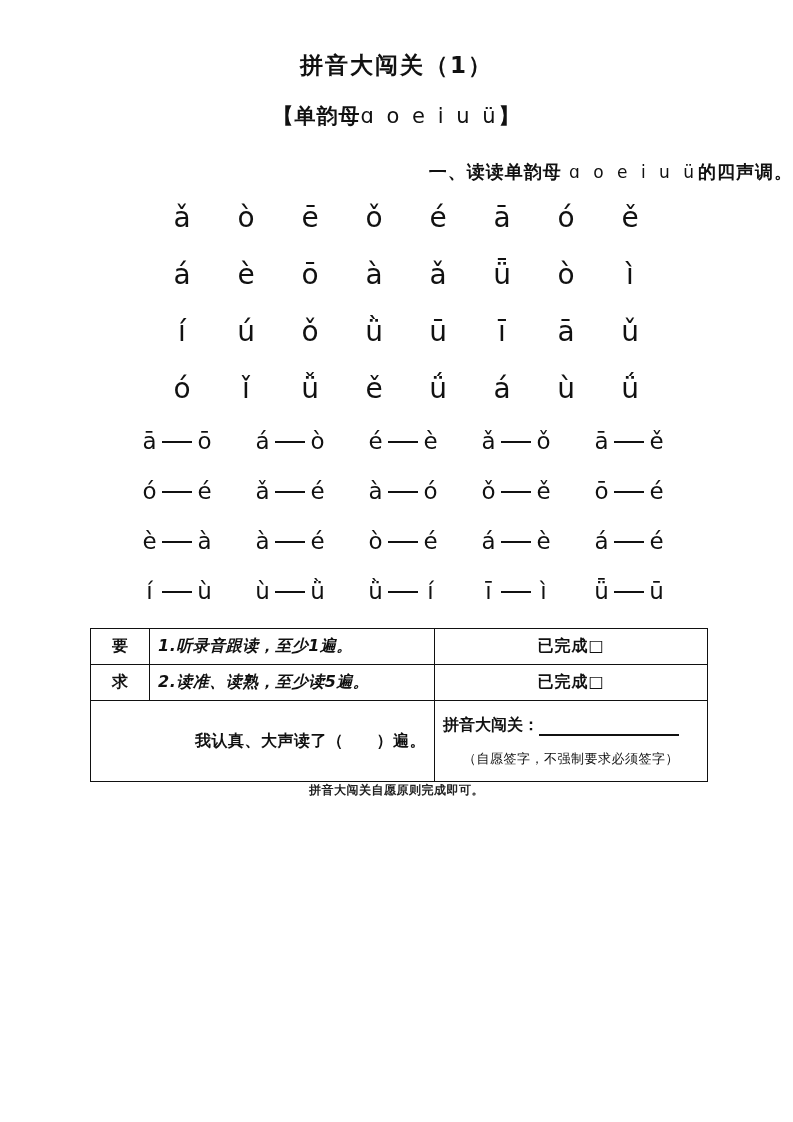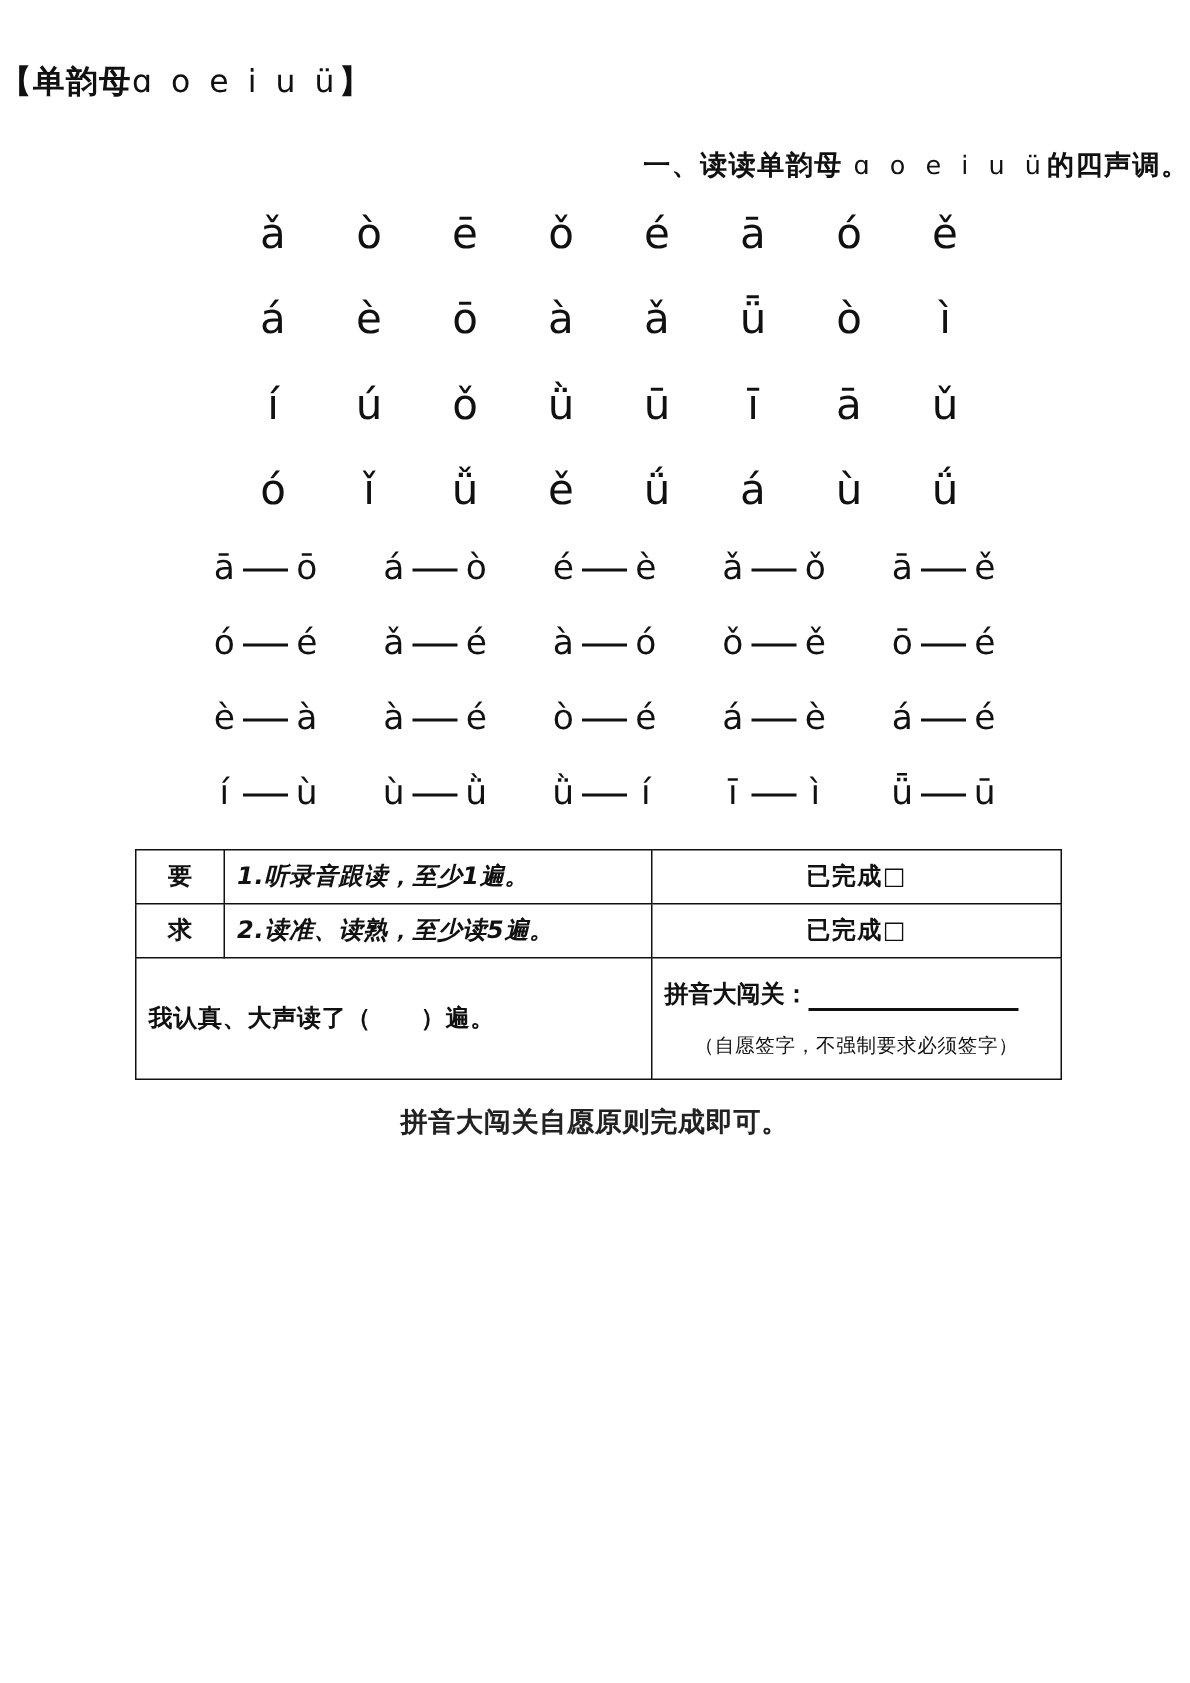--- a/index.html
+++ b/index.html
@@ -26,24 +26,25 @@
   
   .title {
     text-align: center;
     font-size: 23px;
     font-weight: bold;
     letter-spacing: 2px;
     margin-top: 50px;
     font-family: "DejaVu Sans", "Liberation Sans", sans-serif;
   }
   .subtitle {
+    text-align: center;
     font-size: 21px;
     font-weight: bold;
     letter-spacing: 1px;
-    margin-top: 40px;
+    margin-top: 21px;
     font-family: "DejaVu Sans", "Liberation Sans", sans-serif;
   }
   .subtitle .latin {
     font-family: "DejaVu Sans", sans-serif;
     font-weight: normal;
     letter-spacing: 3px;
   }
 
   
   .section-heading {
@@ -140,21 +141,21 @@
     width: 268px;
     text-align: left;
     letter-spacing: 0.5px;
     font-style: italic;
   }
   td.req-done {
     text-align: center;
     letter-spacing: 1px;
   }
   td.self-report {
-    text-align: left;
+    text-align: right;
     letter-spacing: 0.5px;
     height: 66px;
   }
   td.signature {
     text-align: left;
     padding-left: 40px;
     vertical-align: top;
     padding-top: 16px;
   }
   .sig-line {
@@ -168,34 +169,34 @@
     display: block;
     margin-top: 14px;
     font-size: 13px;
     font-weight: normal;
     text-align: center;
     letter-spacing: 0.5px;
   }
 
   
   .footer-note {
-    margin-top: 16px;
-    text-align: center;
-    font-size: 18px;
+    text-align: center;
+    font-size: 12px;
     font-weight: bold;
     font-family: "DejaVu Sans", "Liberation Sans", sans-serif;
     letter-spacing: 0.5px;
     color: #222;
   }
 </style>
 </head>
 <body>
 
 <div class="page">
 
+  <div class="title">拼音大闯关（1）</div>
 
   <div class="subtitle">
     <span>【单韵母</span><span class="latin">ɑ o e i u ü</span><span>】</span>
   </div>
 
   <div class="section-heading" id="sec1-heading">
     <span>一、读读单韵母</span>
     <span class="latin">ɑ o e i u ü</span><span>的四声调。</span>
   </div>
 

